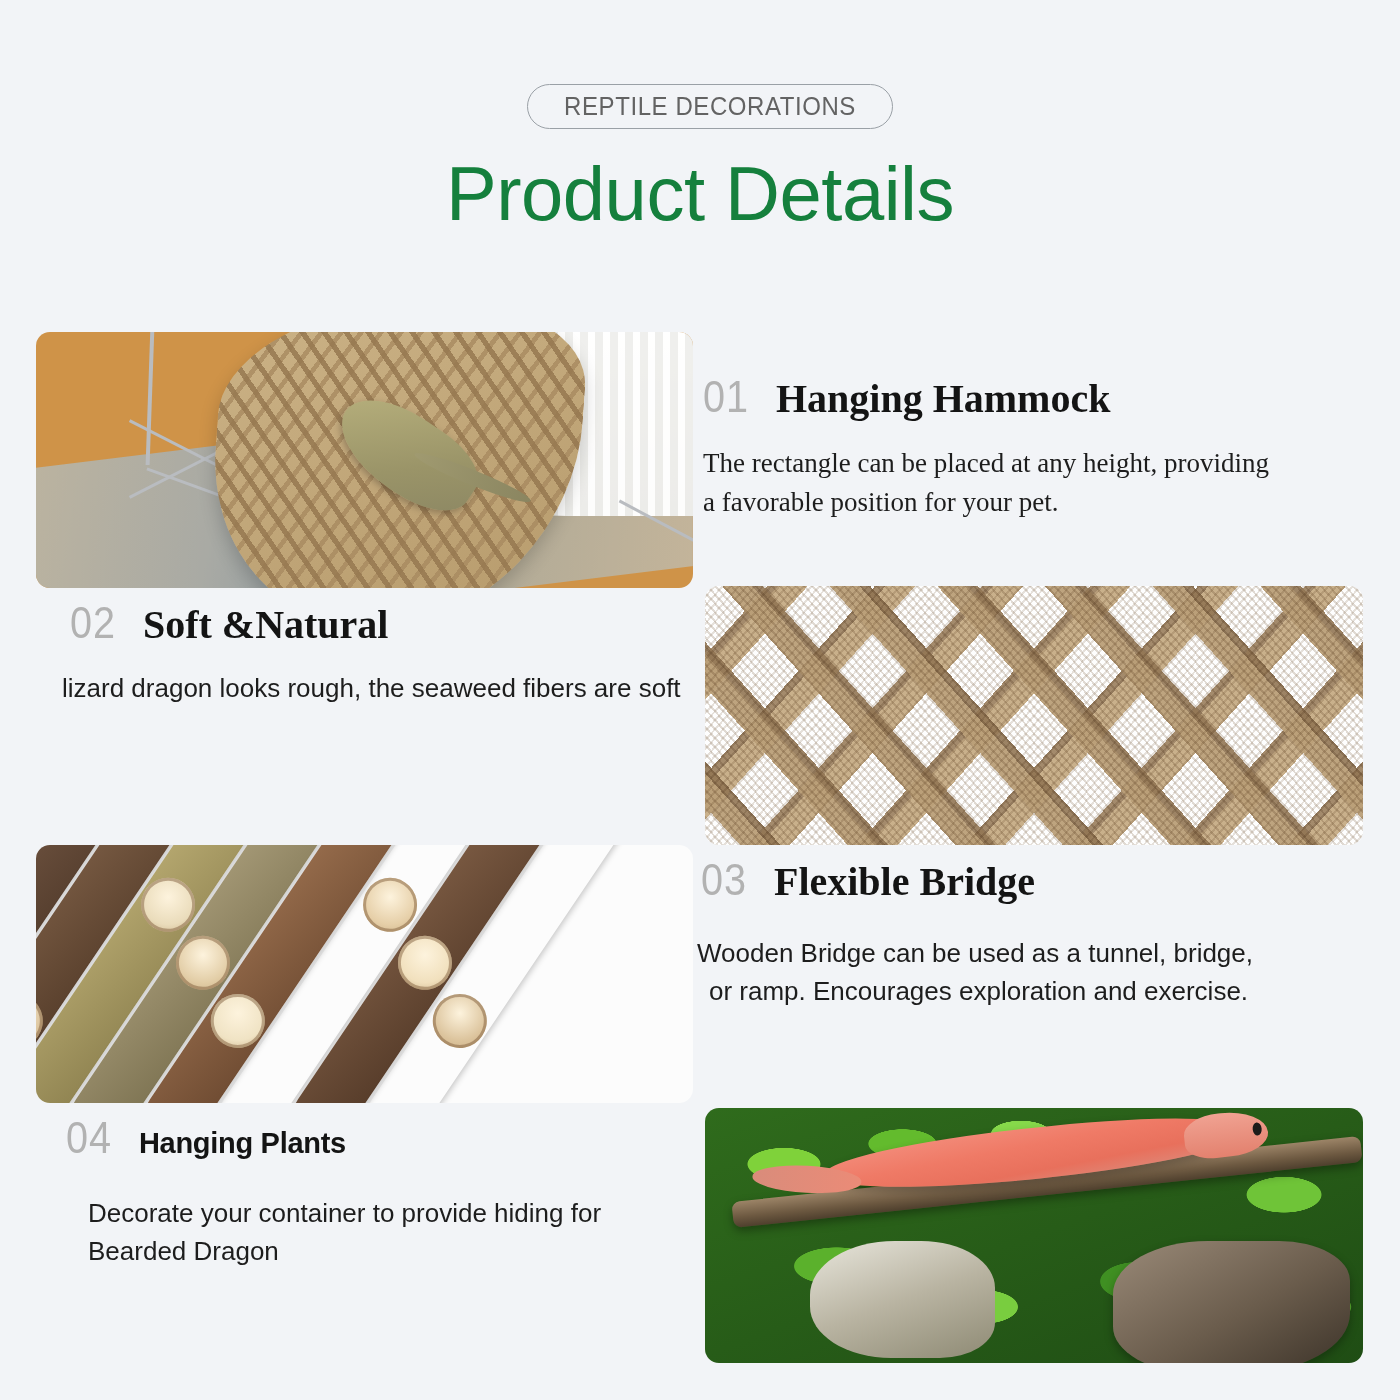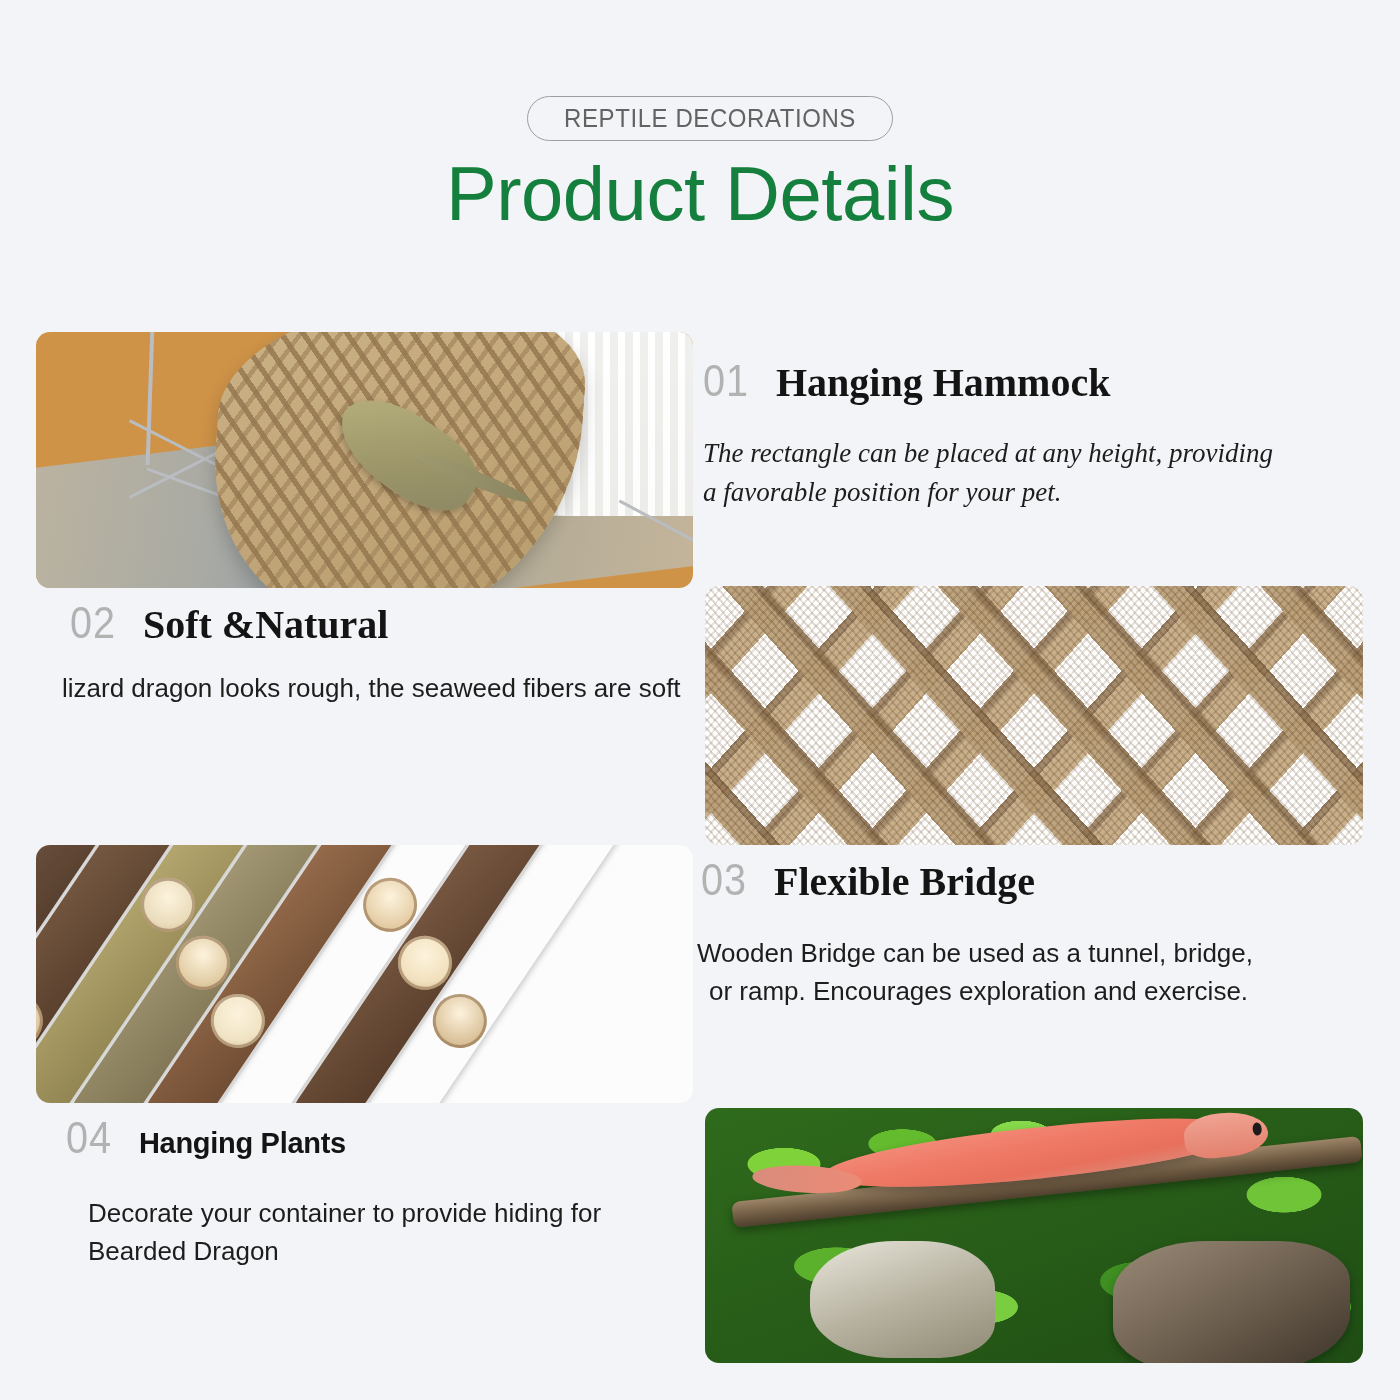--- a/index.html
+++ b/index.html
@@ -9,21 +9,21 @@
     font-family:"Liberation Sans", sans-serif;
     position:relative;
     overflow:hidden;
   }
 
   
   .badge {
     position:absolute; left:527px; top:84px;
     width:366px; height:45px;
     border:1.5px solid #9aa0a6; border-radius:24px;
-    display:flex; align-items:center; justify-content:center;margin-top:12px;
+    display:flex; align-items:center; justify-content:center;
   }
   .badge-label {
     font-size:25px; letter-spacing:0.6px; color:#636363;
     font-family:"Liberation Sans", sans-serif;
     transform:scaleX(0.96);
   }
   .page-title {
     position:absolute; left:0; top:150px; width:1400px;
     text-align:center;
     font-size:76px; font-weight:400; color:#15803d;
@@ -209,22 +209,22 @@
   .feat-title.sans {
     font-family:"Liberation Sans", sans-serif;
     font-size:29px; letter-spacing:-0.3px;
   }
   .feat-body {
     font-size:26px; line-height:1.46; color:#1d1d1d;
   }
   .feat-body.serif { font-family:"Liberation Serif", serif; font-size:27px; }
   .feat-body.sans  { font-family:"Liberation Sans", sans-serif; }
 
-  #feat1 { left:703px; top:356px; width:640px; }
-  #feat1 .feat-body { margin-top:28px;font-style:italic; }
+  #feat1 { left:703px; top:372px; width:640px; }
+  #feat1 .feat-body { margin-top:22px; }
 
   #feat2 { left:62px; top:598px; width:700px; }
   #feat2 .feat-head { margin-left:8px; }
   #feat2 .feat-body { margin-top:22px; }
 
   #feat3 { left:697px; top:855px; width:600px; }
   #feat3 .feat-head { margin-left:4px; }
   #feat3 .feat-body { margin-top:30px; }
 
   #feat4 { left:66px; top:1113px; width:620px; }

